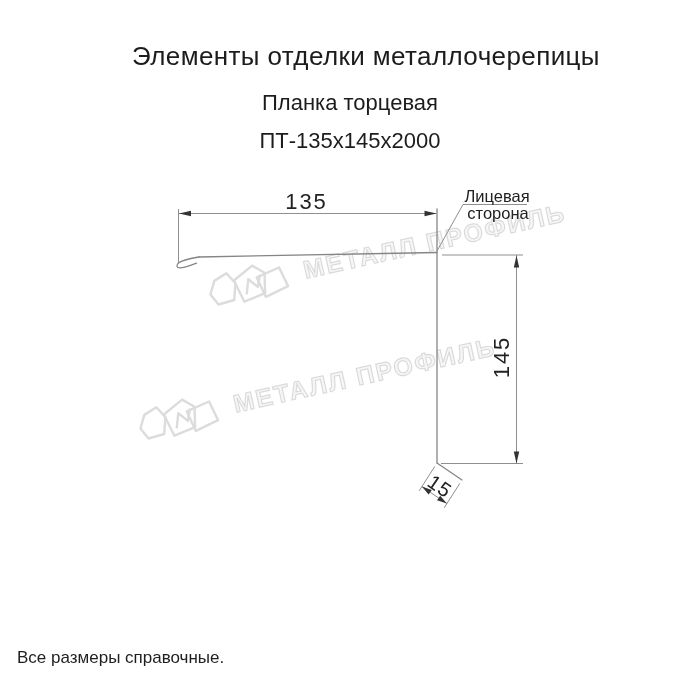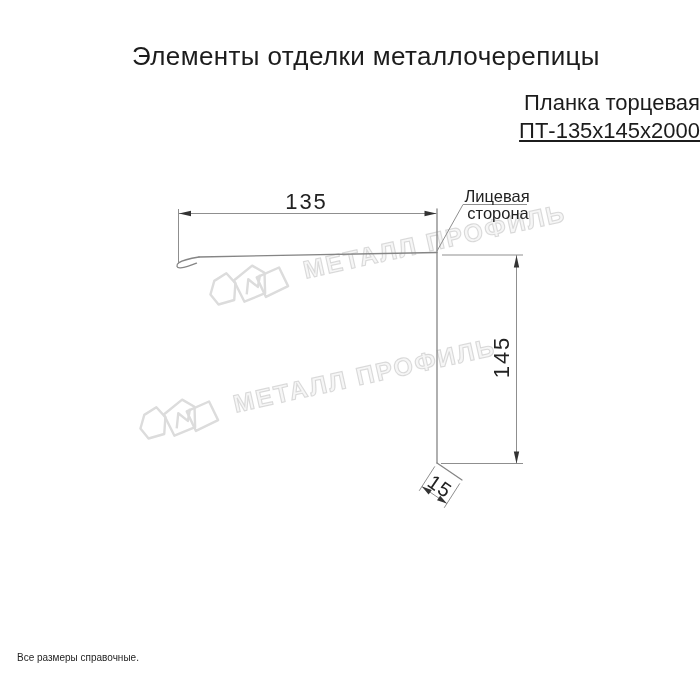--- a/index.html
+++ b/index.html
@@ -5,41 +5,41 @@
   html,body{margin:0;padding:0;background:#fff;}
   .page{
     position:relative;width:700px;height:700px;background:#ffffff;
     font-family:"Liberation Sans",sans-serif;overflow:hidden;color:#1a1a1a;
   }
   .title{
     position:absolute;top:25px;left:0;width:700px;margin:16px;
     text-align:center;font-size:26px;font-weight:400;letter-spacing:.4px;color:#1c1c1c;
   }
   .subtitle{
-    position:absolute;left:0;width:700px;margin:0;text-align:right;
+    position:absolute;left:0;width:700px;margin:0;text-align:center;
     font-size:22px;font-weight:400;color:#1c1c1c;
   }
   .subtitle.name{top:90px;}
-  .subtitle.sku{top:118px;text-decoration:underline;}
+  .subtitle.sku{top:128px;}
   .watermark{
     position:absolute;display:flex;align-items:center;gap:10px;
     transform:rotate(-12.5deg);transform-origin:left center;pointer-events:none;
     white-space:nowrap;
   }
   .wm-a{left:204px;top:262px;}
   .wm-b{left:134px;top:396px;}
   .wm-text{
     font-size:25px;font-weight:700;letter-spacing:2px;
     color:rgba(0,0,0,0.035);
     -webkit-text-stroke:1.1px rgba(130,130,130,0.28);
   }
   .wm-logo{flex:0 0 auto;}
   .drawing{position:absolute;left:0;top:0;}
   .footer{
-    position:absolute;left:17px;top:649px;font-size:10px;line-height:17.5px;color:#1f1f1f;
+    position:absolute;left:17px;top:649px;font-size:17px;line-height:17.5px;color:#1f1f1f;
   }
 </style>
 </head>
 <body>
 
 <div class="page">
 
   <div class="watermark wm-a">
     <svg class="wm-logo" width="92" height="60" viewBox="0 0 96 62" fill="none" stroke="#dcdcdc" stroke-width="2.5" stroke-linejoin="round">
       <path d="M6,35 L13,22 L27,17 L34,29 L29,46 L12,47 Z"></path>

